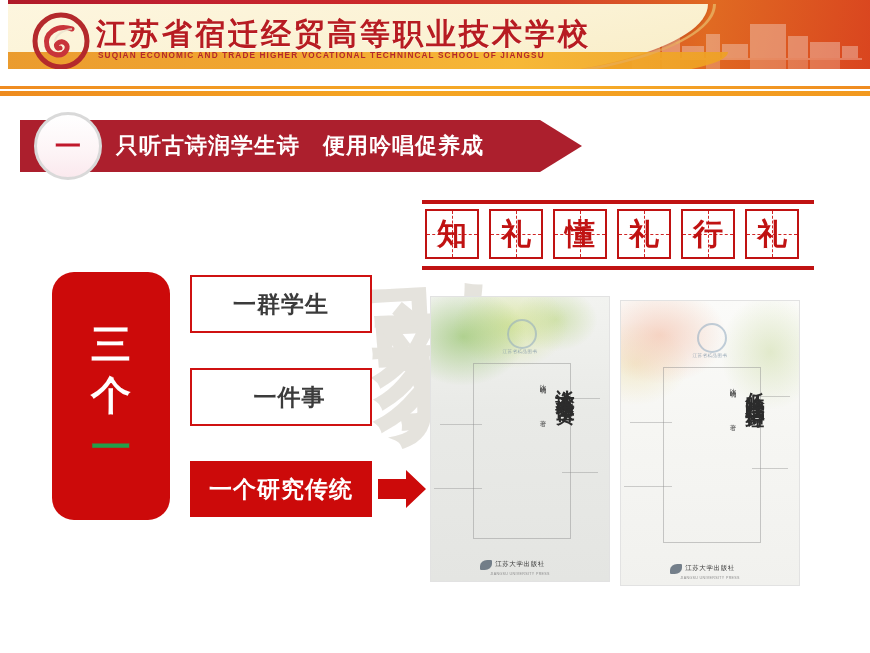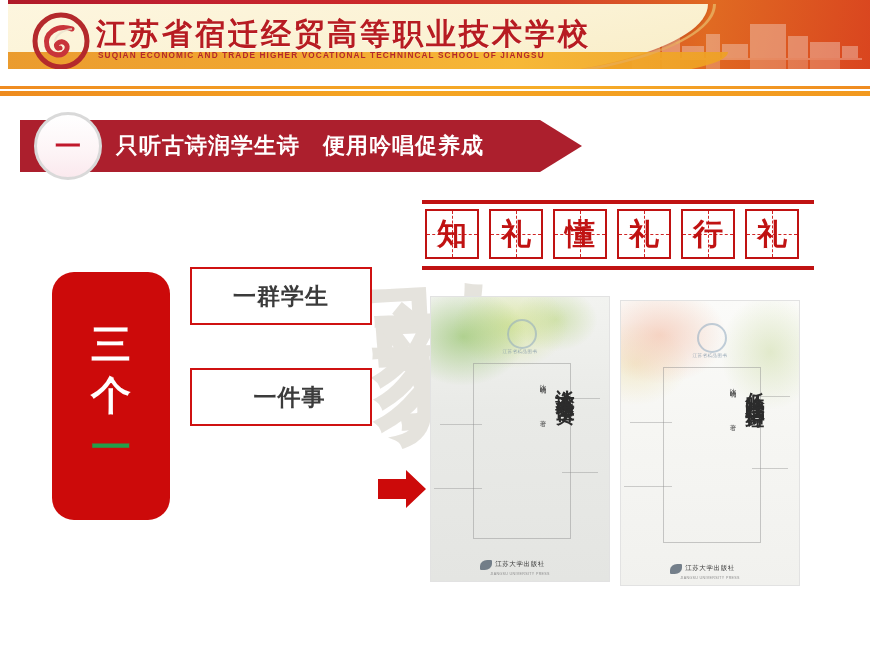--- a/index.html
+++ b/index.html
@@ -211,21 +211,21 @@
     align-items: center;
     justify-content: center;
   }
   .obox-text {
     font-size: 23px;
     font-weight: bold;
     color: #3b3b3b;
     letter-spacing: 1px;
     font-family: "DejaVu Sans", "Liberation Sans", sans-serif;
   }
-  .obox1 { top: 267px; }
+  .obox1 { top: 275px; }
   .obox2 { top: 368px; padding-left: 17px; }
   .fbox {
     position: absolute;
     left: 190px; top: 461px;
     width: 182px; height: 56px;
     background: #cc0a0a;
     display: flex;
     align-items: center;
     justify-content: center;
   }
@@ -480,20 +480,23 @@
     <span class="pill-ch">个</span>
     <span class="pill-ch accent">一</span>
   </div>
 
   <div class="obox obox1">
     <span class="obox-text">一群学生</span>
   </div>
   <div class="obox obox2">
     <span class="obox-text">一件事</span>
   </div>
+  <div class="fbox">
+    <span class="fbox-text">一个研究传统</span>
+  </div>
   <svg class="fbox-arrow" viewBox="0 0 48 38">
     <path d="M0 9 H28 V0 L48 19 L28 38 V29 H0 Z" fill="#cc0a0a"></path>
   </svg>
 
   <div class="gridchars">
     <div class="gridrule-top"></div>
     <div class="gridcells">
       <div class="gcell">
         <span class="gcell-text">知</span>
       </div>

